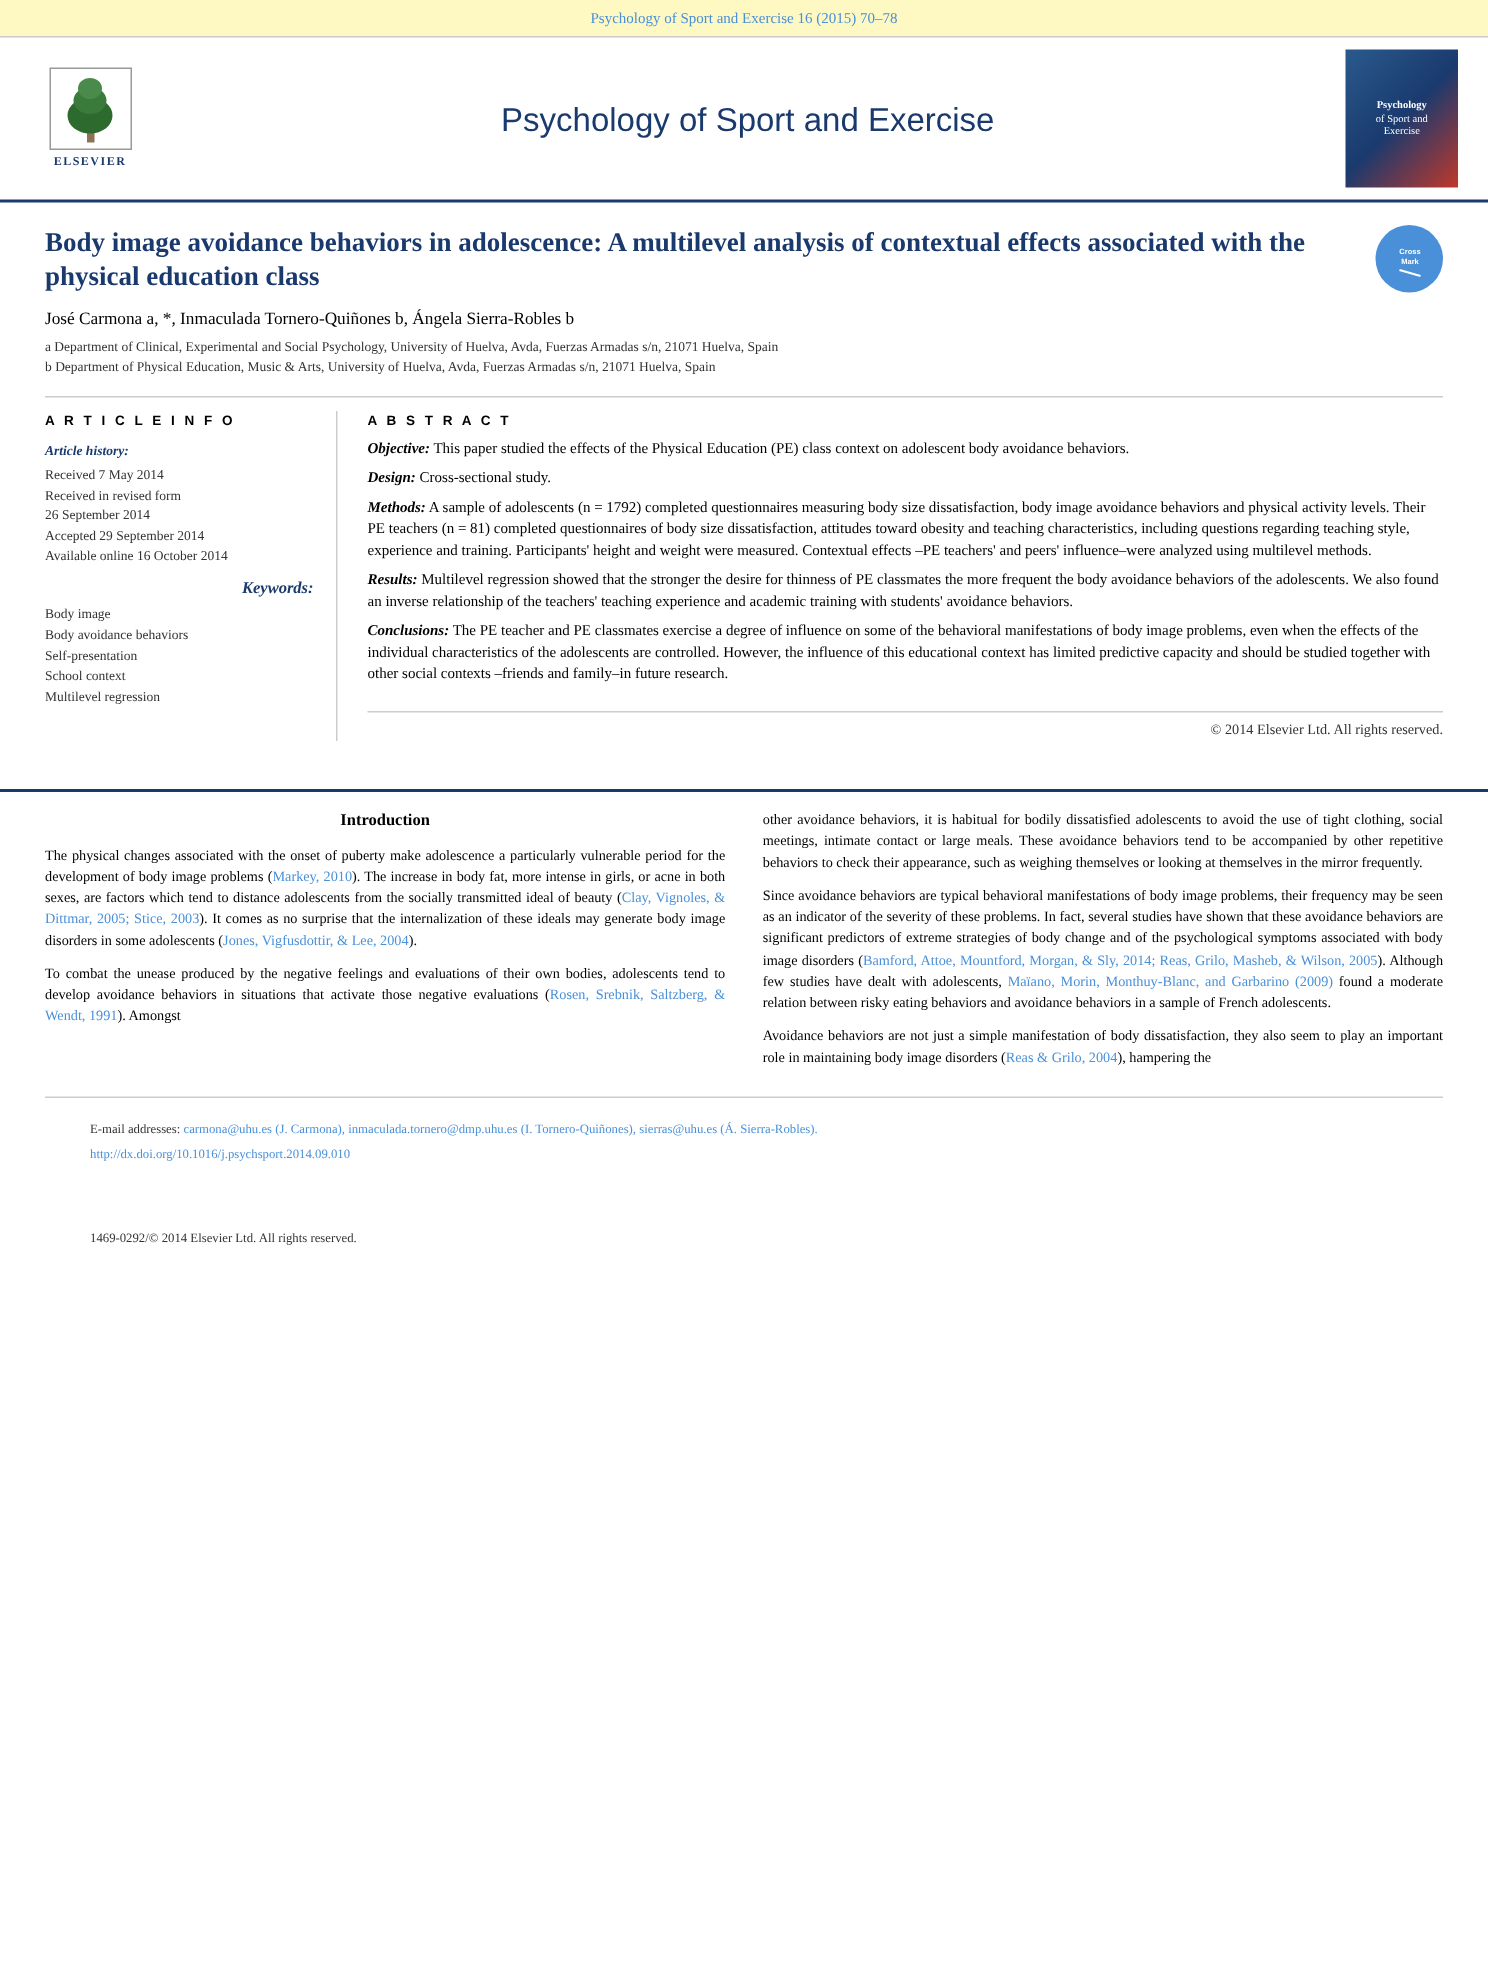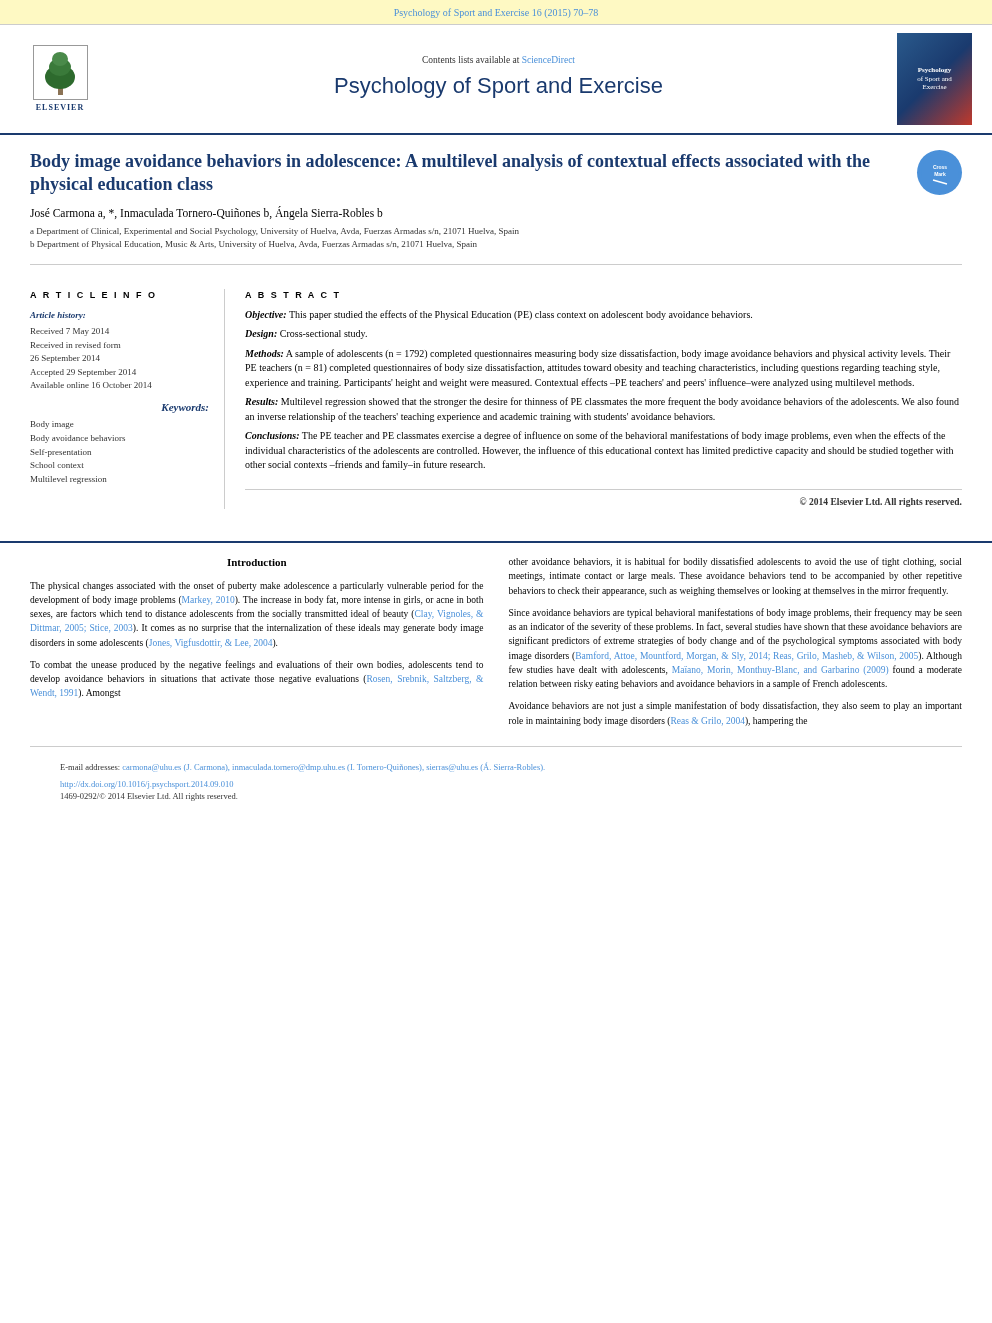--- a/index.html
+++ b/index.html
@@ -141,21 +141,21 @@
       color: #333;
       margin-bottom: 12px;
       line-height: 1.5;
     }
 
     
     .two-col {
       display: flex;
       gap: 20px;
       border-top: 1px solid #ccc;
-      padding-top: 24px;
+      padding-top: 9px;
       margin-bottom: 10px;
     }
     .left-col {
       width: 195px;
       flex-shrink: 0;
       border-right: 1px solid #ccc;
       padding-right: 15px;
     }
     .right-col {
       flex: 1;
@@ -219,21 +219,20 @@
     }
 
     
     .copyright-line {
       text-align: right;
       font-size: 9.5px;
       color: #333;
       margin-top: 16px;
       padding-top: 6px;
       border-top: 1px solid #ccc;
-      font-weight: bold;
     }
 
     
     .section-divider {
       border: none;
       border-top: 2px solid #1a3a6e;
       margin: 12px 0;
     }
 
     
@@ -281,20 +280,21 @@
       margin-top: 26px;
     }
     .footer-doi {
       font-size: 8.5px;
       color: #4a90d9;
       margin-top: 5px;
     }
     .footer-issn {
       font-size: 8.5px;
       color: #333;
+      margin-top: 44px;
     }
   </style>
 </head>
 <body>
 
 <div class="top-bar">
   <span>Psychology of Sport and Exercise 16 (2015) 70–78</span>
 </div>
 
 <div class="journal-header">
@@ -304,24 +304,20 @@
       <svg width="45" height="50" viewBox="0 0 45 50">
         <rect x="20" y="38" width="5" height="10" fill="#8B7355"></rect>
         <ellipse cx="22" cy="30" rx="15" ry="12" fill="#2d6a2d"></ellipse>
         <ellipse cx="22" cy="20" rx="11" ry="9" fill="#3a7a3a"></ellipse>
         <ellipse cx="22" cy="12" rx="8" ry="7" fill="#4a8a4a"></ellipse>
       </svg>
     </div>
     <div class="elsevier-label">ELSEVIER</div>
   </div>
   <div class="journal-title-block">
-    <div class="contents-line">
-      <span>Contents lists available at</span>
-      <span class="sciencedirect-link" style="cursor:pointer;">ScienceDirect</span>
-    </div>
     <div class="journal-main-title">Psychology of Sport and Exercise</div>
   </div>
   <div class="journal-cover">
     <div style="font-size:7px; line-height:1.2; padding:4px;">
       <div style="font-weight:bold;">Psychology</div>
       <div>of Sport and</div>
       <div>Exercise</div>
     </div>
   </div>
 </div>

